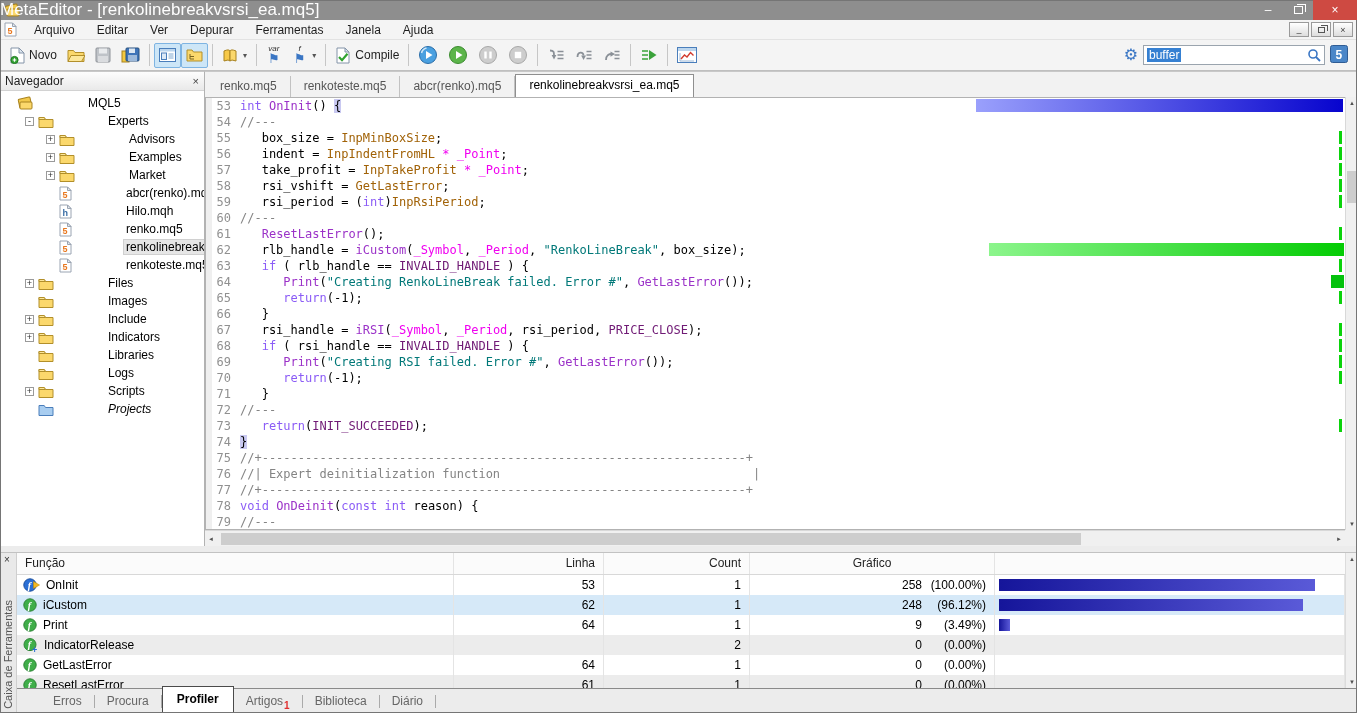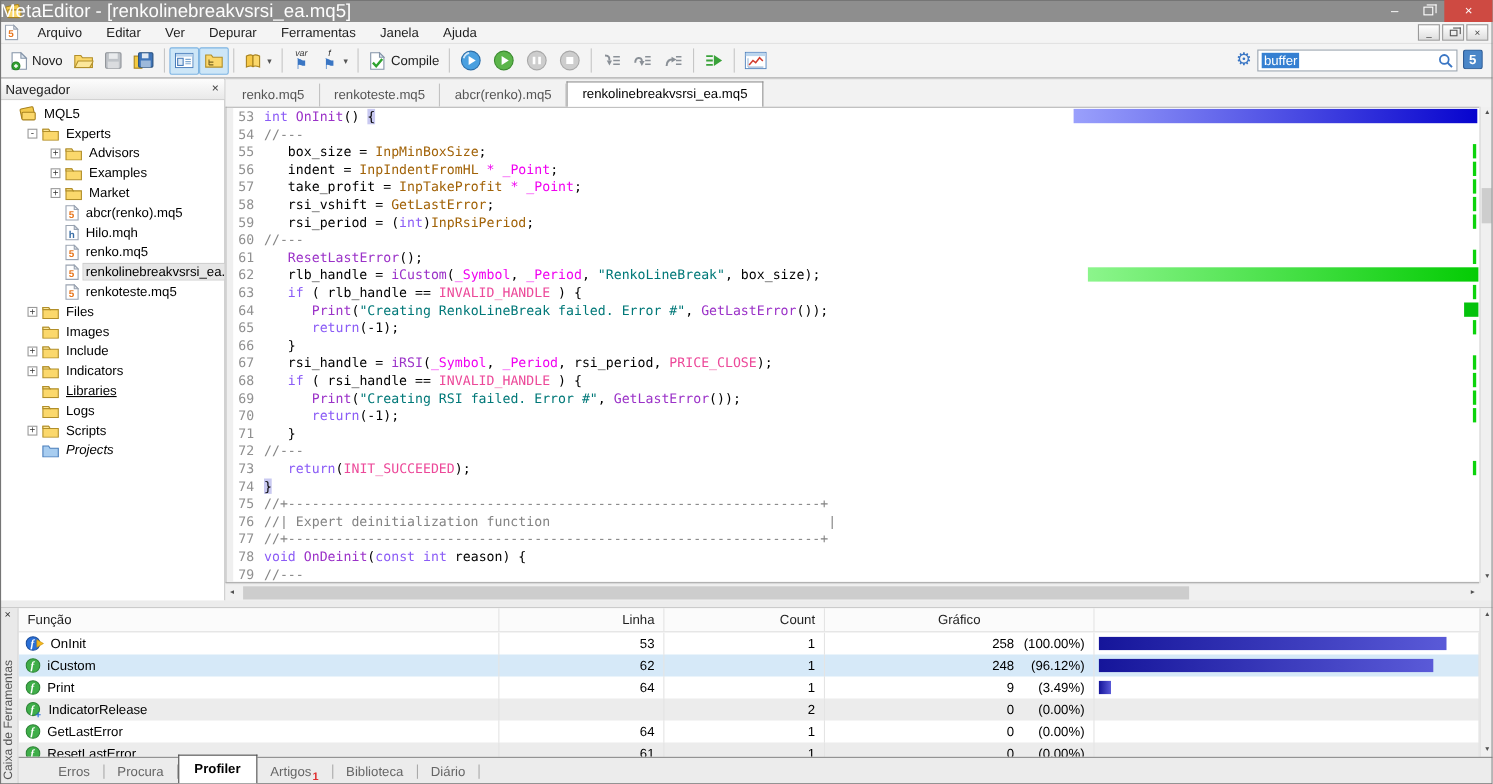--- a/index.html
+++ b/index.html
@@ -43,38 +43,38 @@
 
   
   #navigator { position:absolute; left:0; top:71px; width:205px; height:475px; background:#fff; border-right:1px solid #b2b2b2; border-top:1px solid #c8c8c8; }
   #nav-header { height:19px; background:linear-gradient(#fdfdfd,#e9e9e9); border-bottom:1px solid #d2d2d2; display:flex; align-items:center; padding:0 5px; color:#222; }
   #nav-header .close-x { margin-left:auto; color:#444; font-size:11px; }
   #nav-tree { padding-top:3px; }
   .tree-item { height:18px; display:flex; align-items:center; gap:4px; white-space:nowrap; overflow:hidden; }
   .tree-item .exp { width:9px; height:9px; border:1px solid #9a9a9a; background:#fff; font-size:9px; line-height:7px; text-align:center; color:#333; flex:none; }
   .tree-item .exp.none { border:none; background:transparent; }
   .tree-item .ticon { display:flex; flex:none; }
-  .tree-item .tlabel { padding:0 2px; }
+  .tree-item .tlabel { padding:0 2px;margin-left:48px; }
   .tree-item.selected .tlabel { background:#e6e6e6; outline:1px solid #d0d0d0; }
 
   
   #editor { position:absolute; left:205px; top:71px; right:0; height:475px; background:#f2f2f2; border-top:1px solid #c8c8c8; }
   #editor-tabs { position:absolute; left:0; top:3px; right:0; height:22px; display:flex; align-items:flex-end; padding-left:2px; }
   .etab { padding:3px 13px 4px; color:#555; border-right:1px solid #c2c2c2; position:relative; }
   .etab.active { background:#fff; color:#000; border:1px solid #8f8f8f; border-bottom:none; padding-bottom:5px; z-index:2; }
   #codewrap { position:absolute; left:0; top:25px; right:12px; bottom:16px; background:#fff; border:1px solid #b2b2b2; border-right:none; overflow:hidden; font-family:"DejaVu Sans Mono", monospace; font-size:12px; }
   #gutter-strip { position:absolute; left:0; top:0; bottom:0; width:6px; background:#efefef; }
   .code-line { position:relative; height:16px; line-height:16px; white-space:pre; display:flex; }
   .code-line .ln { width:34px; flex:none; text-align:right; padding-right:9px; color:#909090; }
   .tk-k { color:#8b5cf6; }
   .tk-f { color:#9b32c8; }
   .tk-i { color:#a16207; }
   .tk-m { color:#f000f0; }
   .tk-s { color:#007878; }
-  .tk-n { color:#ec4899; }
+  .tk-n { color:#701a75; }
   .tk-c { color:#848484; }
   .tk-p { color:#000; }
   .tk-b { color:#000; background:#c9c9f1; }
   .mk { position:absolute; top:1px; height:13px; }
   .mk.bar-blue  { background:linear-gradient(90deg,#9aa0fc,#0704ce); }
   .mk.bar-green { background:linear-gradient(90deg,#8cf58c,#04cc04); }
   .mk.block { background:#04c20c; }
   .mk.tick  { background:#0bd30b; }
 
   .sb { background:#f0f0f0; position:absolute; }
@@ -474,21 +474,21 @@
       <div class="tree-item" style="padding-left: 25px;">
         <span class="exp">+</span>
         <span class="ticon">
           <svg width="16" height="13">
             <path d="M1 2.5h5.2l1.3 2H15v8H1z" fill="#fbd86c" stroke="#b28f2a"></path>
             <path d="M1 2.5h5.2l1.3 2H1z" fill="#fce79a" stroke="#b28f2a"></path>
           </svg>
         </span>
         <span class="tlabel">Indicators</span>
       </div>
-      <div class="tree-item" style="padding-left: 25px; text-decoration: underline;">
+      <div class="tree-item" style="padding-left: 25px;">
         <span class="exp none"></span>
         <span class="ticon">
           <svg width="16" height="13">
             <path d="M1 2.5h5.2l1.3 2H15v8H1z" fill="#fbd86c" stroke="#b28f2a"></path>
             <path d="M1 2.5h5.2l1.3 2H1z" fill="#fce79a" stroke="#b28f2a"></path>
           </svg>
         </span>
         <span class="tlabel">Libraries</span>
       </div>
       <div class="tree-item" style="padding-left: 25px;">

